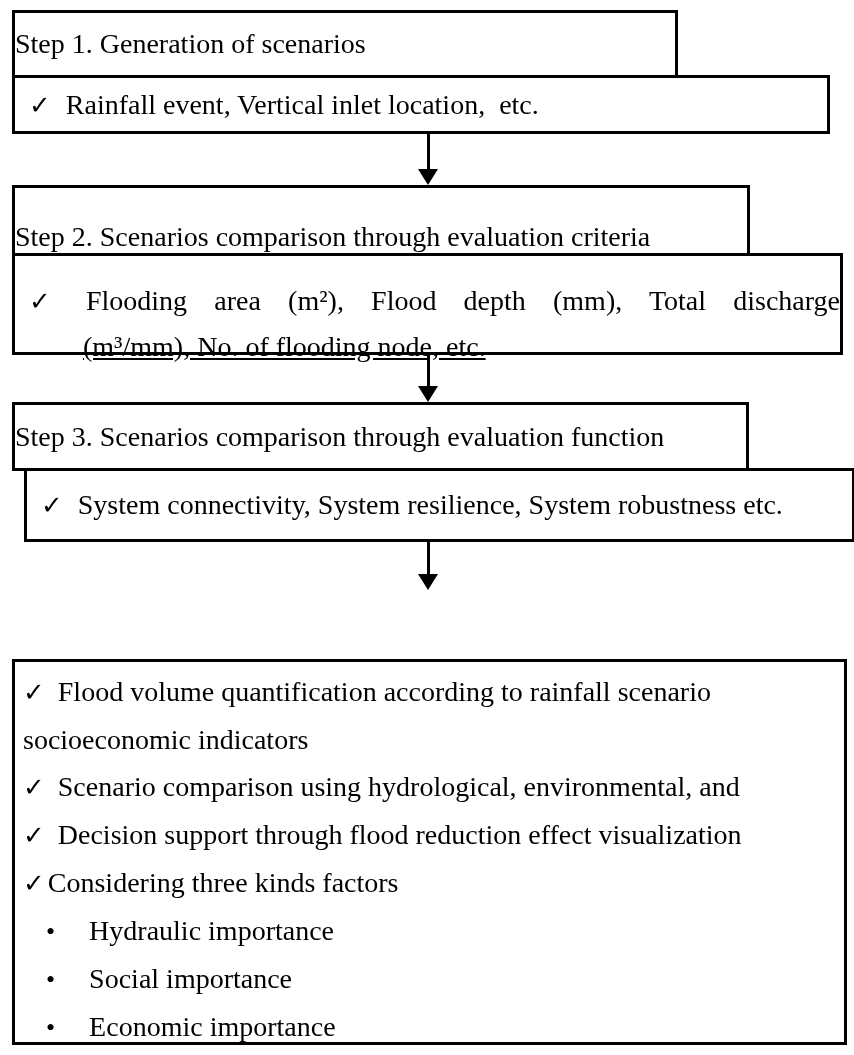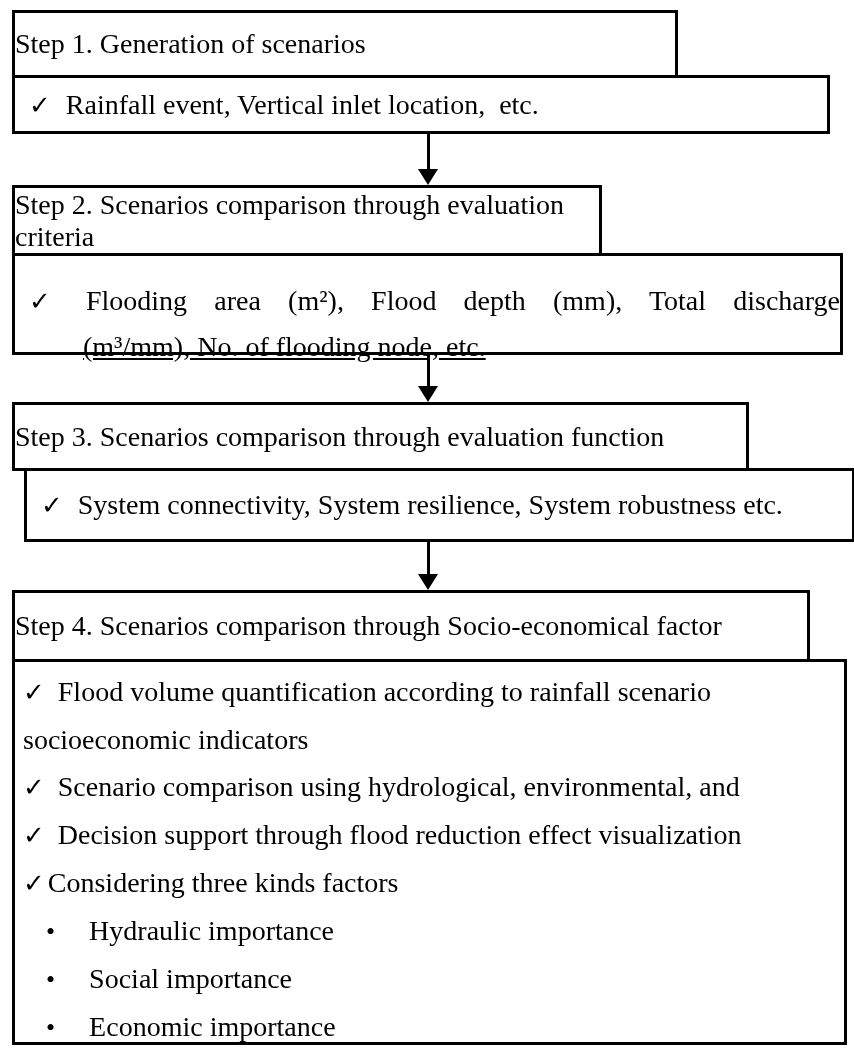--- a/index.html
+++ b/index.html
@@ -53,21 +53,21 @@
   .s4b .line.nospace .mark { margin-right: 3px; }
   .s4b .line.cont { padding-left: 8px; }
   .s4b .line.bullet { padding-left: 31px; }
   .s4b .line.bullet .mark {
     margin-right: 34px;
     font-family: "Liberation Serif", "DejaVu Serif", serif;
   }
   
   .s1t { left: 12px; top: 10px;  width: 666px; height: 68px; }
   .s1b { left: 12px; top: 75px;  width: 818px; height: 59px; }
-  .s2t { left: 12px; top: 185px; width: 590px; height: 71px; }
+  .s2t { left: 12px; top: 185px; width: 738px; height: 71px; align-items: flex-end; }
   .s2b { left: 12px; top: 253px; width: 831px; height: 102px; }
   .s3t { left: 12px; top: 402px; width: 737px; height: 69px; }
   .s3b { left: 24px; top: 468px; width: 831px; height: 74px; }
   .s4t { left: 12px; top: 590px; width: 798px; height: 72px; }
   .s4b { left: 12px; top: 659px; width: 835px; height: 386px; }
   
   .arrow {
     position: absolute;
     left: 414px;
     width: 28px;
@@ -129,23 +129,20 @@
     <div class="line">
       <span class="mark">✓</span><span>System connectivity, System resilience, System robustness etc.</span>
     </div>
   </div>
 
   <div class="arrow a3">
     <div class="shaft"></div>
     <div class="head"></div>
   </div>
 
-  <div class="box titlebox s4t">
-    <span>Step 4. Scenarios comparison through Socio-economical factor</span>
-  </div>
   <div class="box bodybox s4b">
     <div class="line">
       <span class="mark">✓</span><span>Flood volume quantification according to rainfall scenario</span>
     </div>
     <div class="line cont">
       <span>socioeconomic indicators</span>
     </div>
     <div class="line">
       <span class="mark">✓</span><span>Scenario comparison using hydrological, environmental, and</span>
     </div>

